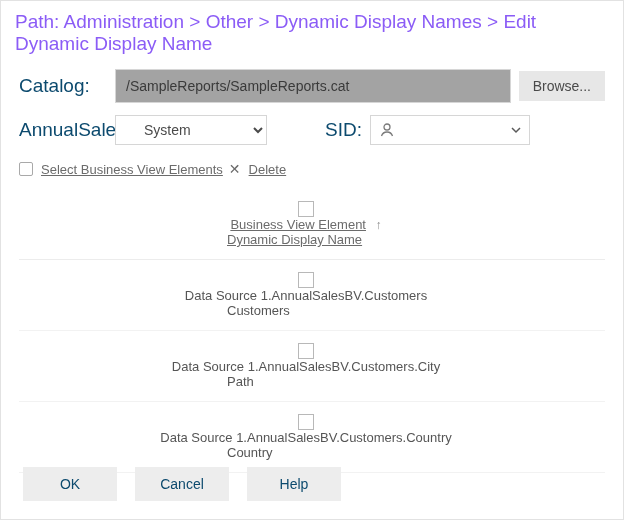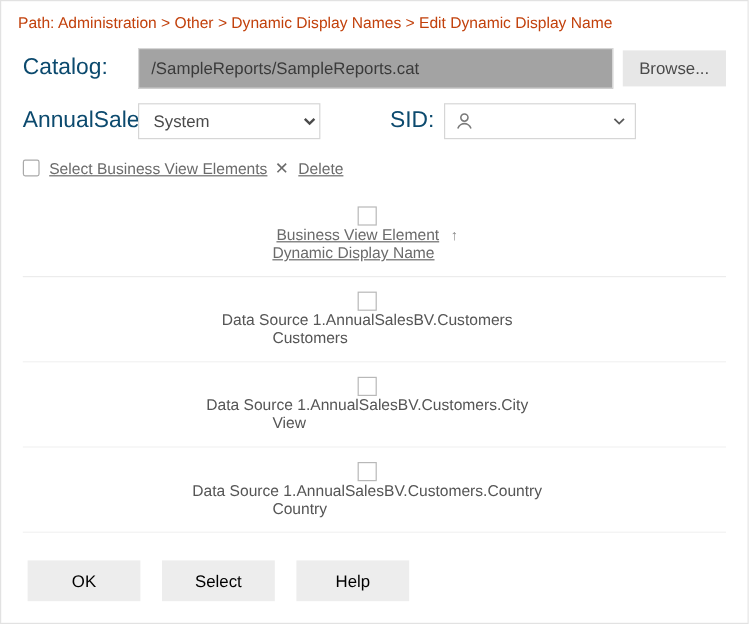--- a/index.html
+++ b/index.html
@@ -12,22 +12,22 @@
   }
   .window {
     width: 624px;
     height: 520px;
     border: 1px solid #e2e2e2;
     position: relative;
     background: #fff;
   }
   .path-row {
     padding: 10px 14px 8px 14px;
-    color: #c2410c;
-    font-size: 13px;
+    color: #8b5cf6;
+    font-size: 19px;
   }
   .form-row {
     display: flex;
     align-items: center;
     padding: 6px 18px;
     gap: 8px;
   }
   .label {
     color: #0c4a6e;
     font-size: 19px;
@@ -51,21 +51,21 @@
     color: #4a4a4a;
     font-size: 14px;
     cursor: pointer;
   }
   .select {
     height: 30px;
     border: 1px solid #d6d6d6;
     background: #fff;
     font-size: 14px;
     color: #4a4a4a;
-    padding: 0 8px;
+    padding: 0 24px;
     min-width: 152px;
   }
   .sid-group {
     display: flex;
     align-items: center;
     margin-left: 50px;
     gap: 8px;
   }
   .sid-select {
     display: flex;
@@ -138,21 +138,21 @@
     bottom: 0;
     padding: 14px 22px 18px 22px;
     display: flex;
     gap: 18px;
   }
   .btn {
     width: 94px;
     height: 34px;
     border: none;
     background: #ededed;
-    color: #000000;
+    color: #0c4a6e;
     font-size: 14px;
     cursor: pointer;
   }
   .x-icon {
     font-size: 14px;
     color: #6b6b6b;
     margin: 0 4px 0 2px;
   }
 </style>
 </head>
@@ -221,30 +221,30 @@
           <span class="checkbox"></span>
         </div>
       <div class="col-bve">Data Source 1.AnnualSalesBV.Customers</div>
       <div class="col-ddn">Customers</div>
     </div>
     <div class="trow">
       <div class="col-check">
           <span class="checkbox"></span>
         </div>
       <div class="col-bve">Data Source 1.AnnualSalesBV.Customers.City</div>
-      <div class="col-ddn">View</div>
+      <div class="col-ddn">Path</div>
     </div>
     <div class="trow">
       <div class="col-check">
           <span class="checkbox"></span>
         </div>
       <div class="col-bve">Data Source 1.AnnualSalesBV.Customers.Country</div>
       <div class="col-ddn">Country</div>
     </div>
   </div>
 
   <div class="footer">
     <button class="btn">OK</button>
-    <button class="btn">Select</button>
+    <button class="btn">Cancel</button>
     <button class="btn">Help</button>
   </div>
 
 </div>
 
 </body></html>

